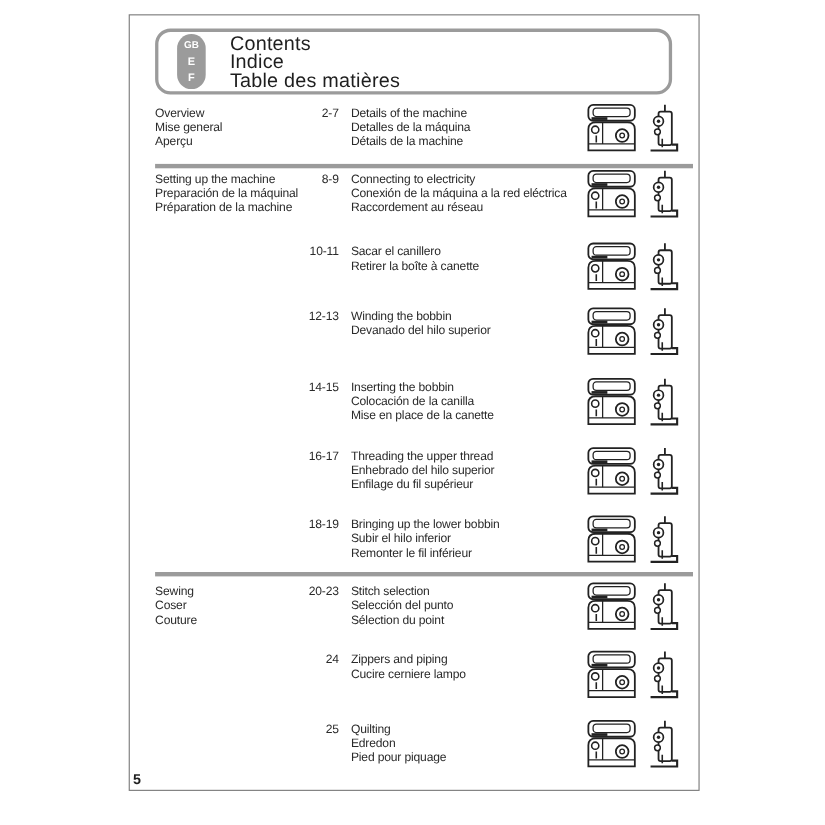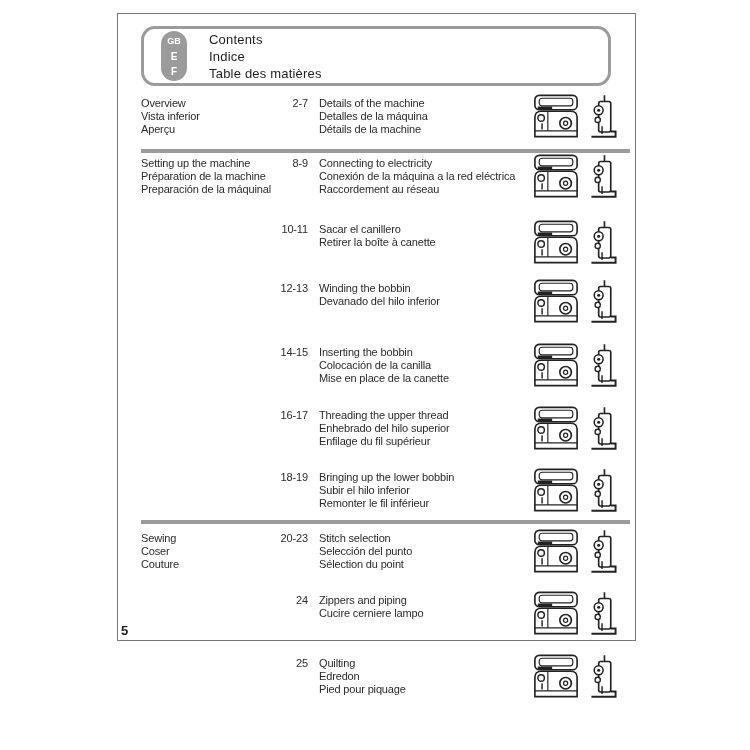--- a/index.html
+++ b/index.html
@@ -7,21 +7,21 @@
     position:relative;
     width:750px;height:750px;
     background:#ffffff;
     font-family:"Liberation Sans", sans-serif;
     color:#2a2a2a;
     overflow:hidden;
   }
   .page{
     position:absolute;
     left:117px; top:13px;
-    width:519px; height:628px;
+    width:519px; height:706px;
     border:1px solid #777;
     background:#fff;
     box-sizing:border-box;
   }
   
   .header-box{
     position:absolute;
     left:23px; top:12px;
     width:470px; height:60px;
     border:3px solid #9b9b9b;
@@ -39,21 +39,21 @@
     flex-direction:column;
     align-items:center;
     justify-content:center;
     color:#fff;
     font-weight:bold;
   }
   .lang-badge span{display:block;line-height:15px;font-size:10px;letter-spacing:0;}
   .lang-badge span:first-child{font-size:9px;}
   .header-titles{
     margin-left:22px;
-    font-size:13px;
+    font-size:18px;
     line-height:17px;
     color:#1e1e1e;
     letter-spacing:.2px;
   }
   
   .row{
     position:absolute;
     left:0; width:519px;
     font-size:11px;
     line-height:13px;
@@ -119,21 +119,21 @@
       <div class="header-titles">
         <div>Contents</div>
         <div>Indice</div>
         <div>Table des matières</div>
       </div>
     </div>
 
     <div class="row" style="top:83px">
       <div class="col-left">
         <div>Overview</div>
-        <div>Vista inferior</div>
+        <div>Mise general</div>
         <div>Aperçu</div>
       </div>
       <div class="col-pages">2-7</div>
       <div class="col-desc">
         <div>Details of the machine</div>
         <div>Detalles de la máquina</div>
         <div>Détails de la machine</div>
       </div>
       <div class="row-icons">
         <svg class="icon-front">
@@ -143,22 +143,22 @@
             <use href="#svg-side"></use>
           </svg>
       </div>
     </div>
 
     <div class="divider" style="top:135px"></div>
 
     <div class="row" style="top:143px">
       <div class="col-left">
         <div>Setting up the machine</div>
+        <div>Preparación de la máquinal</div>
         <div>Préparation de la machine</div>
-        <div>Preparación de la máquinal</div>
       </div>
       <div class="col-pages">8-9</div>
       <div class="col-desc">
         <div>Connecting to electricity</div>
         <div>Conexión de la máquina a la red eléctrica</div>
         <div>Raccordement au réseau</div>
       </div>
       <div class="row-icons">
         <svg class="icon-front">
             <use href="#svg-front"></use>
@@ -182,21 +182,21 @@
         <svg class="icon-side">
             <use href="#svg-side"></use>
           </svg>
       </div>
     </div>
 
     <div class="row" style="top:268px">
       <div class="col-pages">12-13</div>
       <div class="col-desc">
         <div>Winding the bobbin</div>
-        <div>Devanado del hilo inferior</div>
+        <div>Devanado del hilo superior</div>
       </div>
       <div class="row-icons">
         <svg class="icon-front">
             <use href="#svg-front"></use>
           </svg>
         <svg class="icon-side">
             <use href="#svg-side"></use>
           </svg>
       </div>
     </div>

